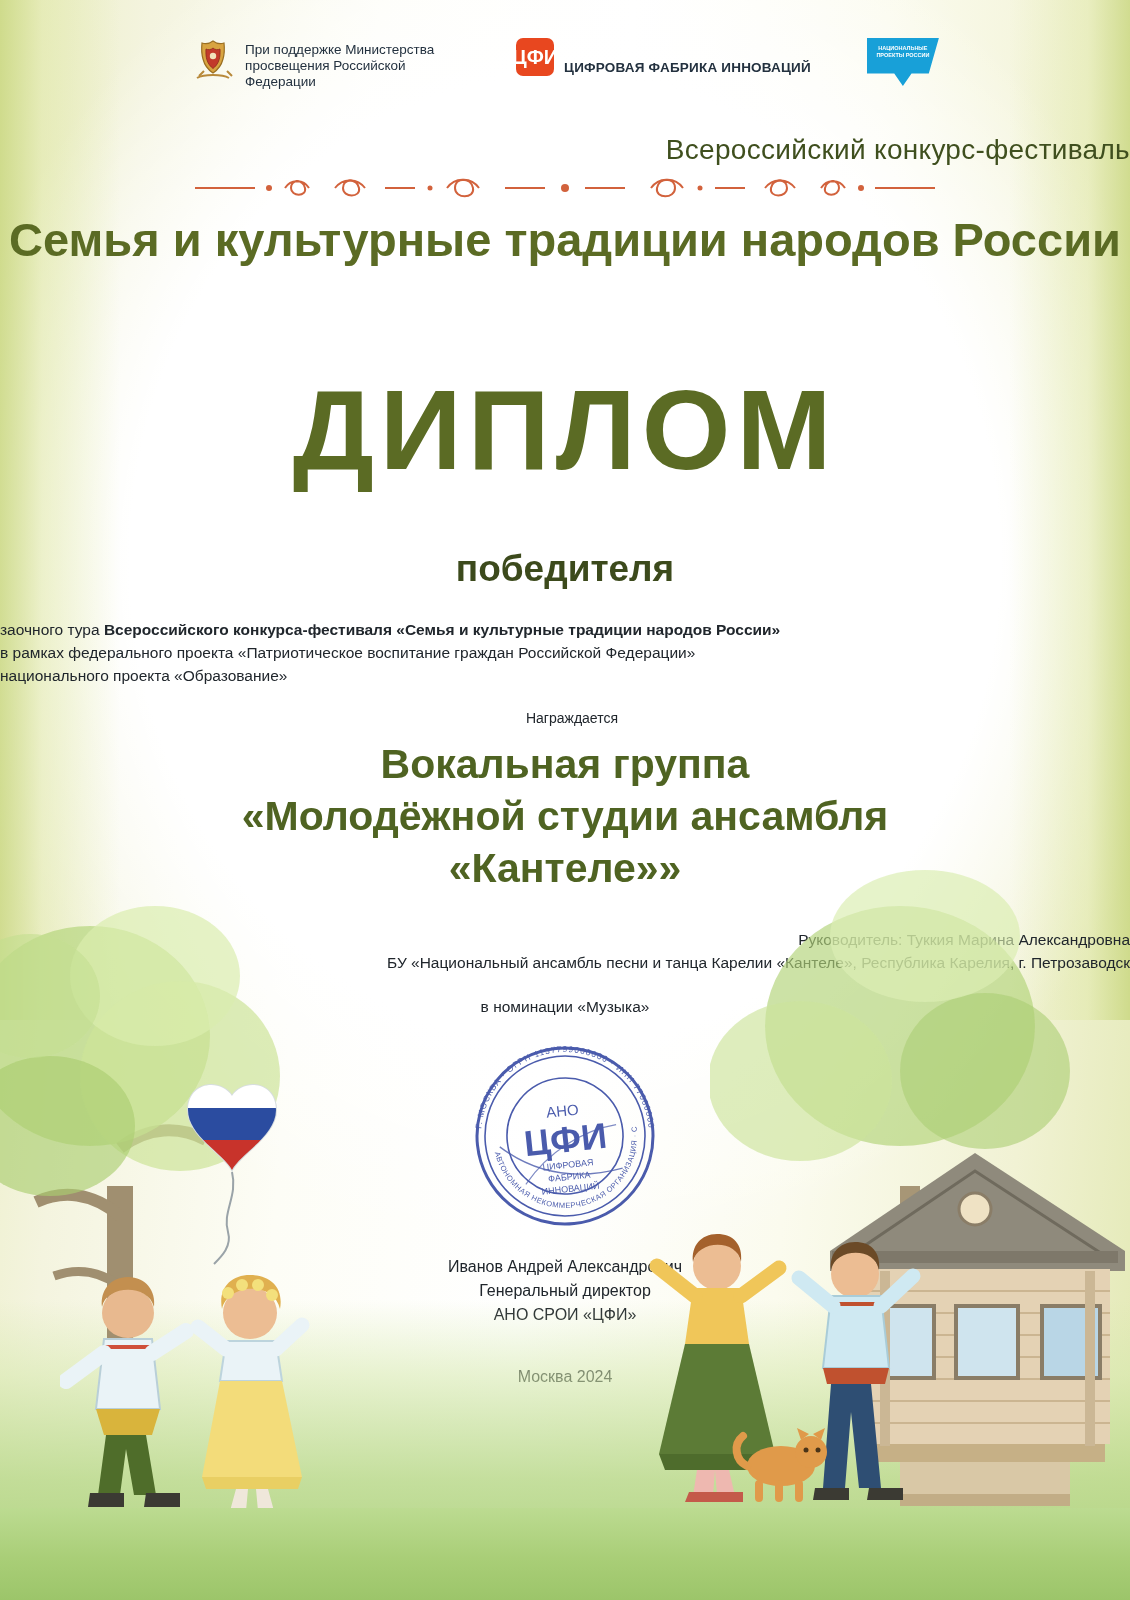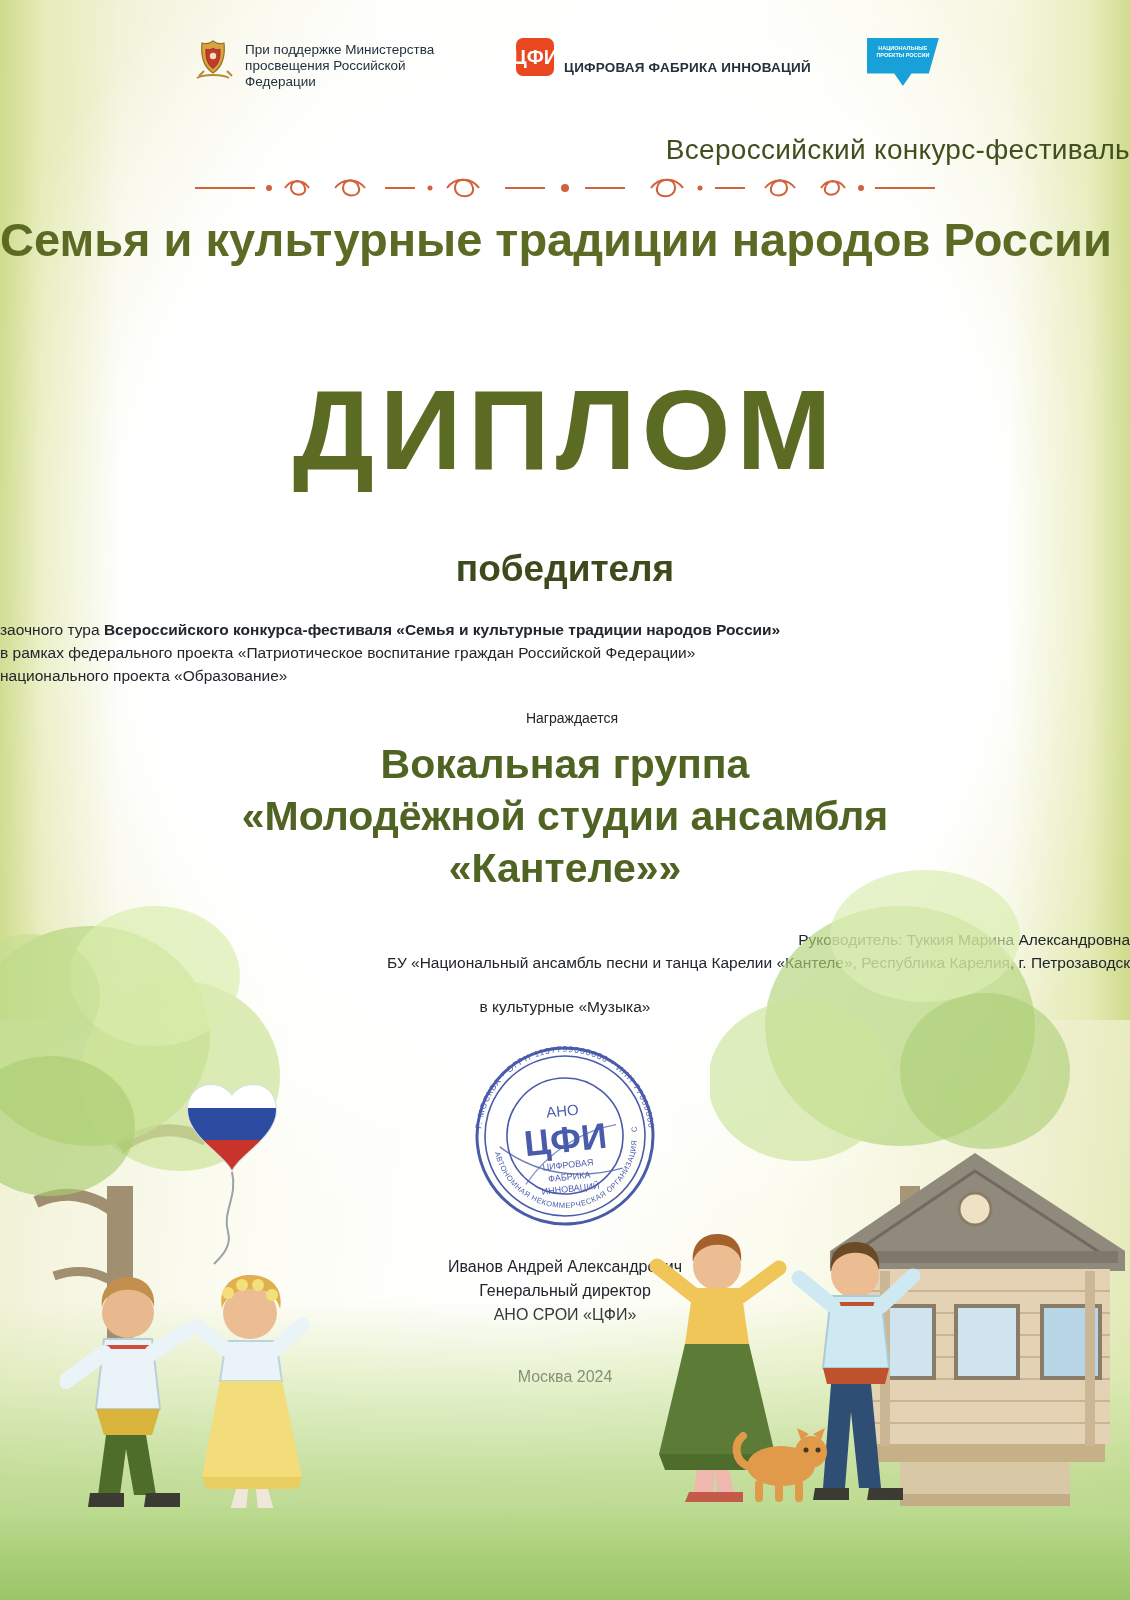--- a/index.html
+++ b/index.html
@@ -122,21 +122,21 @@
     left: 50%;
     transform: translateX(-50%);
     width: 760px;
     height: 24px;
   }
   .fest-title {
     position: absolute;
     top: 212px;
     left: 0;
     right: 0;
-    text-align: left;
+    text-align: center;
     font-size: 47px;
     line-height: 56px;
     color: #5b6b24;
     font-weight: 600;
   }
   .diploma {
     position: absolute;
     top: 370px;
     left: 0;
     right: 0;
@@ -347,21 +347,21 @@
     <div>Вокальная группа</div>
     <div>«Молодёжной студии ансамбля</div>
     <div>«Кантеле»»</div>
   </div>
 
   <div class="leader">
     <div>Руководитель: Туккия Марина Александровна</div>
     <div>БУ «Национальный ансамбль песни и танца Карелии «Кантеле», Республика Карелия, г. Петрозаводск</div>
   </div>
 
-  <div class="nomination">в культурные «Музыка»</div>
+  <div class="nomination">в номинации «Музыка»</div>
 
   <div class="stamp">
     <svg width="212" height="212" viewBox="0 0 212 212">
       <defs>
         <path id="ringTop" d="M106,106 m-84,0 a84,84 0 1,1 168,0" fill="none"></path>
         <path id="ringBottom" d="M106,106 m-72,0 a72,72 0 1,0 144,0" fill="none"></path>
       </defs>
       <circle cx="106" cy="106" r="88" fill="none" stroke="#2b3f9e" stroke-width="3"></circle>
       <circle cx="106" cy="106" r="80" fill="none" stroke="#2b3f9e" stroke-width="1.6"></circle>
       <circle cx="106" cy="106" r="58" fill="none" stroke="#2b3f9e" stroke-width="1.6"></circle>

